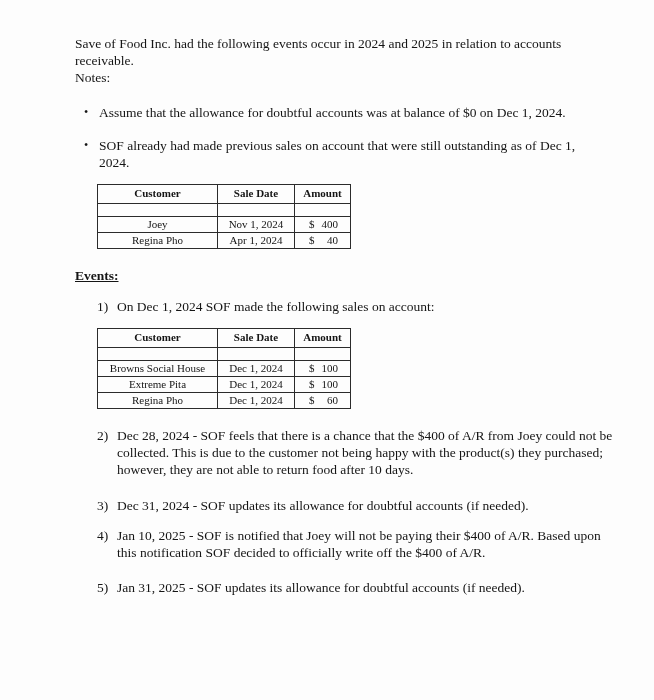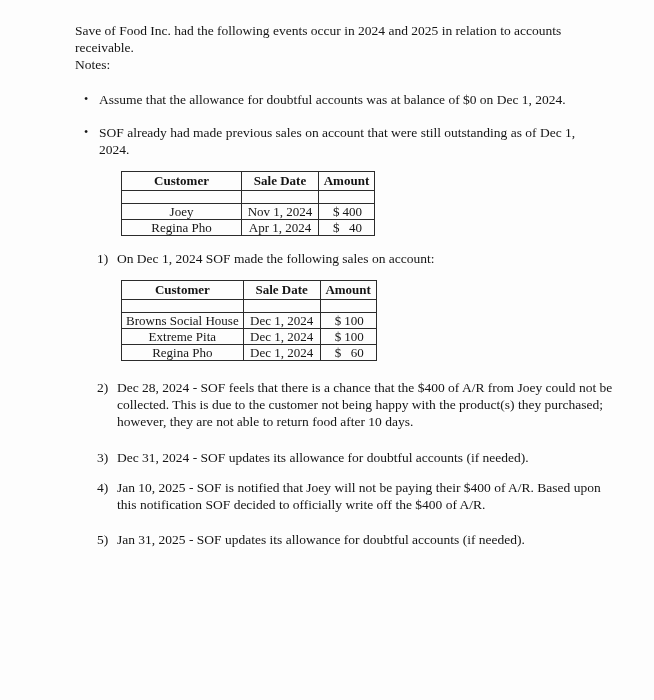--- a/index.html
+++ b/index.html
@@ -18,37 +18,37 @@
     font-size: 13.5px;
     line-height: 17px;
     padding: 22px 39px 0 75px;
     overflow: hidden;
   }
   .doc-title {
     font-weight: bold;
     text-decoration: underline;
     letter-spacing: 0.1px;
   }
-  .intro { max-width: 516px; }
+  .intro { margin-top: 13px; max-width: 516px; }
   .notes-label { margin-top: 0; }
 
   .bullet-item { display: flex; margin-top: 18px; }
   .bullet-item.second { margin-top: 16px; }
   .bullet-marker {
     flex: 0 0 24px;
     box-sizing: border-box;
     padding-left: 9px;
     font-size: 12px;
   }
   .bullet-text { flex: 1; max-width: 506px; }
 
   table.data-table {
     border-collapse: collapse;
-    margin: 13px 0 0 46px;
-    font-size: 13px;
+    margin: 13px 0 0 22px;
+    font-size: 11px;
     line-height: 15px;
     table-layout: fixed;
   }
   table.data-table th,
   table.data-table td {
     border: 1px solid #2b2b2b;
     padding: 0 4px;
     box-sizing: border-box;
     overflow: hidden;
     white-space: nowrap;
@@ -155,20 +155,21 @@
             <span class="amt-wrap">
               <span>$</span>
               <span>40</span>
             </span>
           </td>
         </tr>
       </tbody>
   </table>
 
 
+  <div class="events-label">Events:</div>
 
   <div class="event-item mt-14">
     <span class="event-num">1)</span>
     <span class="event-text">On Dec 1, 2024 SOF made the following sales on account:</span>
   </div>
 
   <table class="data-table">
     <colgroup>
       <col class="col-customer">
         <col class="col-date">

